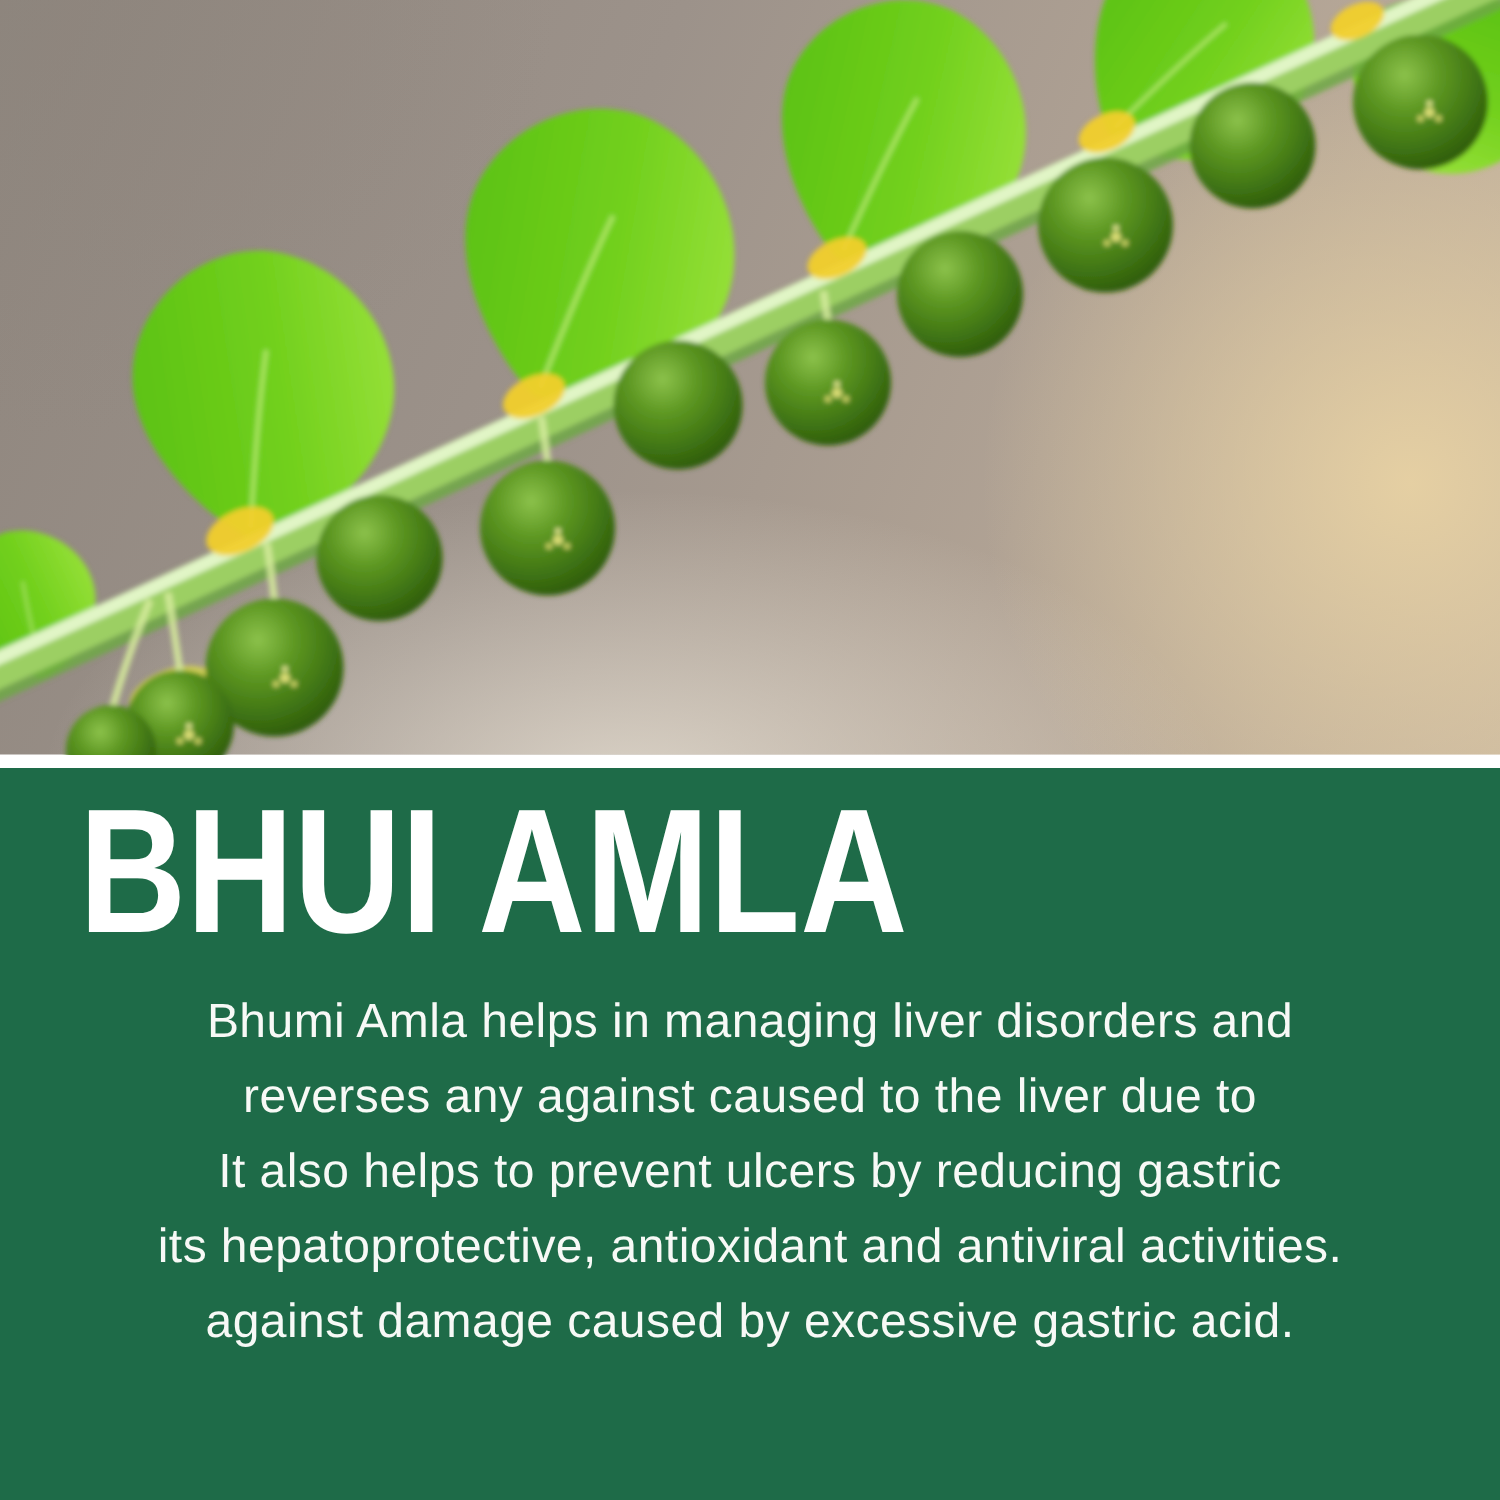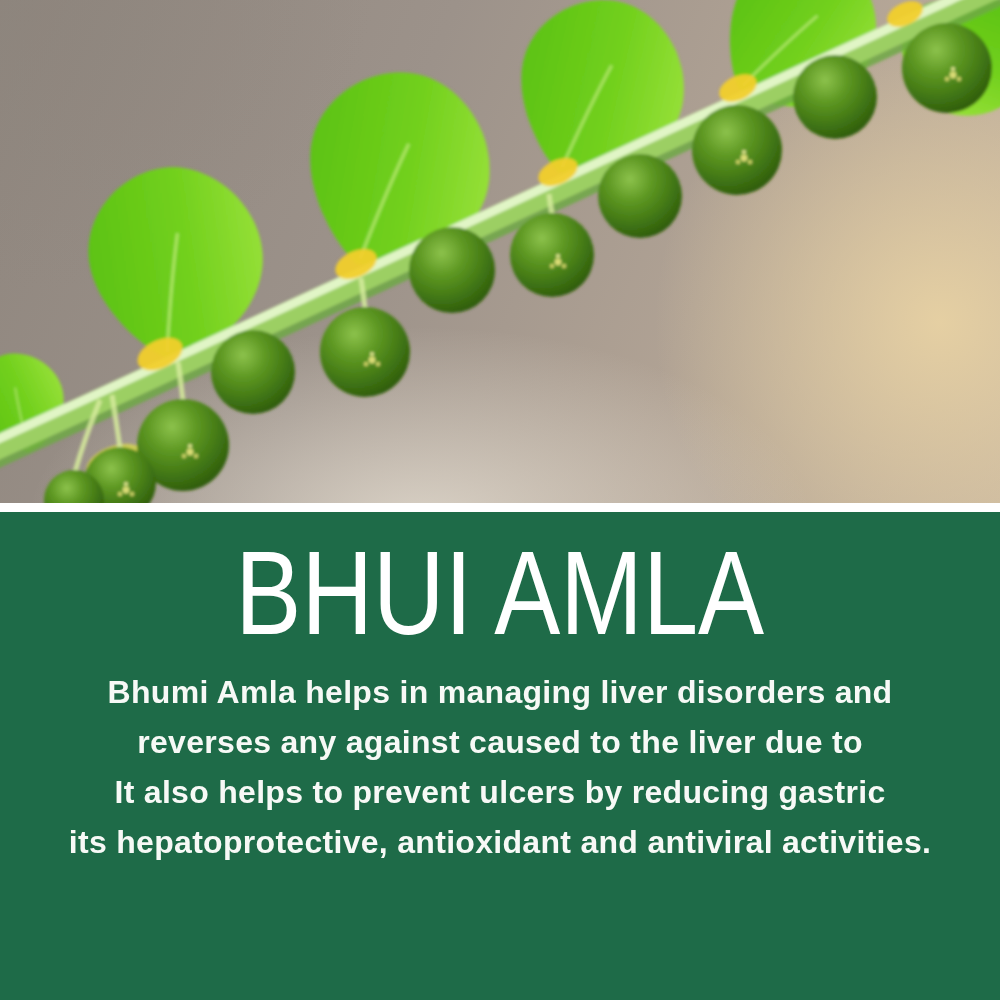--- a/index.html
+++ b/index.html
@@ -24,28 +24,28 @@
   
   .divider{width:1000px;height:9px;background:var(--divider-white,#ffffff);}
 
   
   .panel{
     width:1000px;height:488px;box-sizing:border-box;
     background:var(--panel-green,#1e6b48);
     padding-top:10px;
   }
   .title{
-    margin:12px;font-size:118px;line-height:118px;font-weight:400;
-    text-align:center;color:var(--title-white,#ffffff);
+    margin:0;font-size:118px;line-height:118px;font-weight:700;
+    text-align:left;color:var(--title-white,#ffffff);
     white-space:nowrap;
   }
   .title .condense{display:inline-block;transform:scaleX(.84);transform-origin:50% 50%;}
   .desc{margin-top:15px;}
   .desc p{
-    margin:0;height:50px;line-height:50px;font-size:32px;font-weight:700;
+    margin:0;height:50px;line-height:50px;font-size:32px;font-weight:400;
     letter-spacing:.3px;text-align:center;color:var(--paragraph-white,#f7f9f6);
     white-space:nowrap;
   }
 </style>
 </head>
 <body>
 
 <div class="page">
 
   <div class="photo">
@@ -150,16 +150,17 @@
 
   <div class="divider"></div>
 
   <section class="panel">
     <h1 class="title"><span class="condense">BHUI AMLA</span></h1>
     <div class="desc">
       <p>Bhumi Amla helps in managing liver disorders and</p>
       <p>reverses any against caused to the liver due to</p>
       <p>It also helps to prevent ulcers by reducing gastric</p>
       <p>its hepatoprotective, antioxidant and antiviral activities.</p>
+      <p>against damage caused by excessive gastric acid.</p>
     </div>
   </section>
 
 </div>
 
 </body></html>

